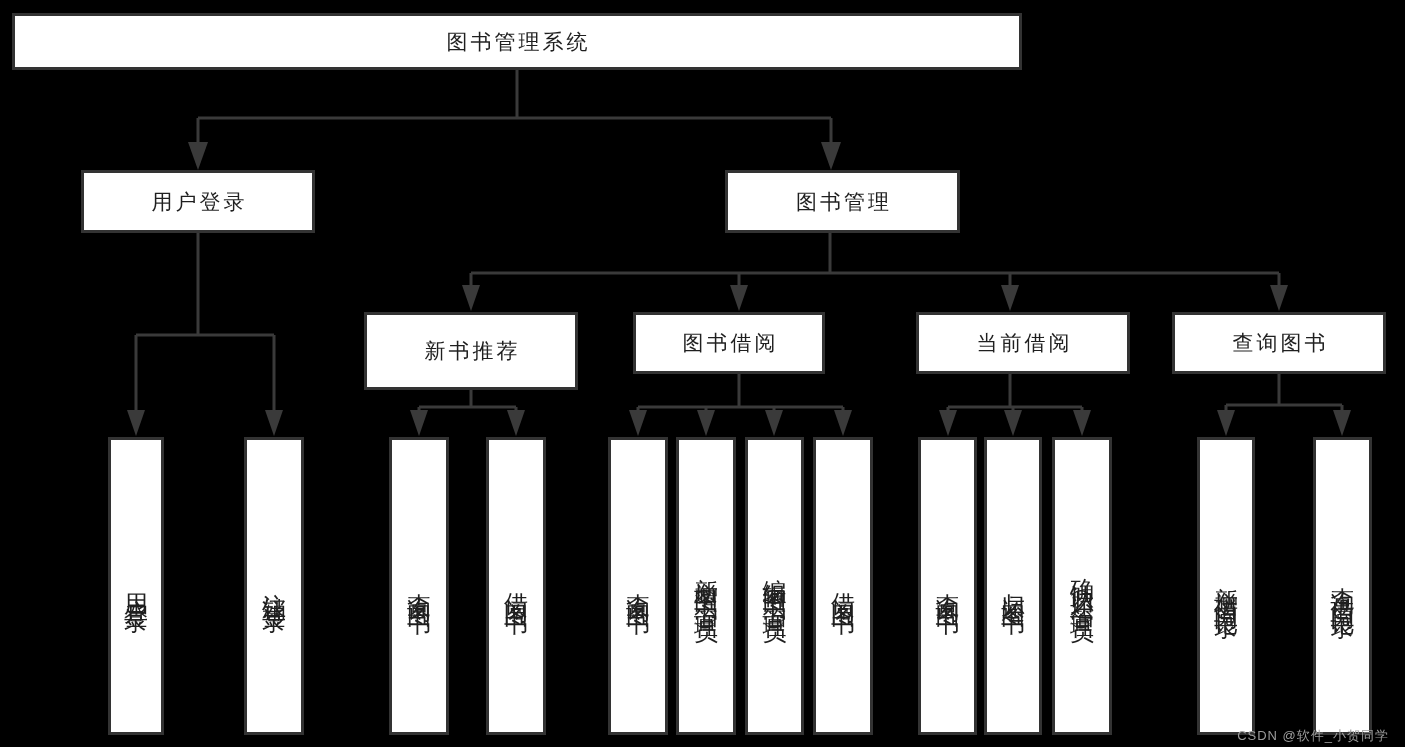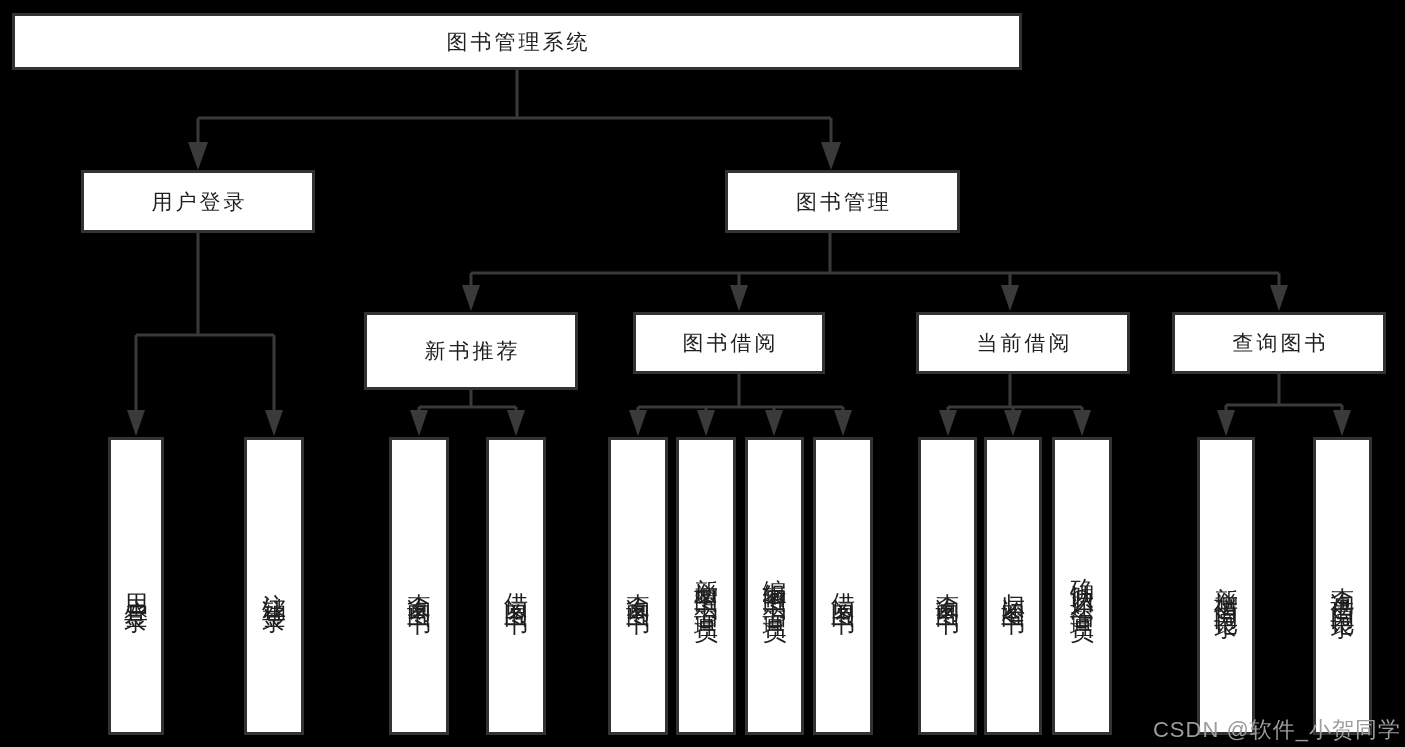--- a/index.html
+++ b/index.html
@@ -37,23 +37,23 @@
   .node.v .label {
     writing-mode: vertical-rl;
     text-orientation: mixed;
     font-size: 24px;
     line-height: 1;
     letter-spacing: 6px;
     white-space: nowrap;
   }
   .watermark {
     position: absolute;
-    right: 4px;
+    right: 16px;
     bottom: 2px;
-    font-size: 22px;
+    font-size: 13px;
     color: #9c9c9c;
     letter-spacing: 1px;
     z-index: 2;
     white-space: nowrap;
   }
   
   #n-root            { left: 12px;   top: 13px;  width: 1010px; height: 57px; }
   #n-user-login      { left: 81px;   top: 170px; width: 234px;  height: 63px; }
   #n-book-mgmt       { left: 713px;  top: 170px; width: 235px;  height: 63px; margin-left: 12px; }
   #n-new-book        { left: 364px;  top: 312px; width: 214px;  height: 78px; }

